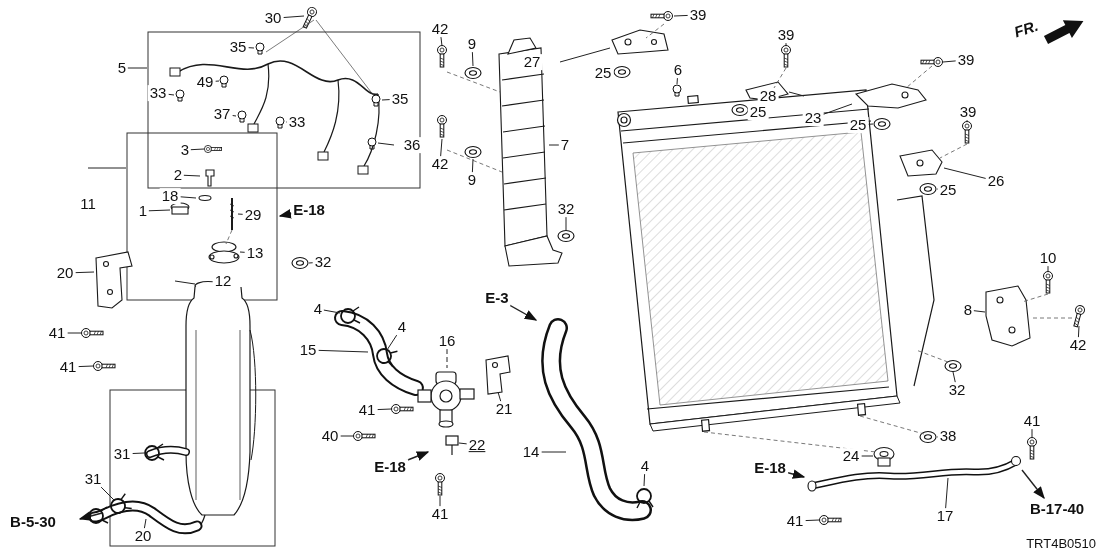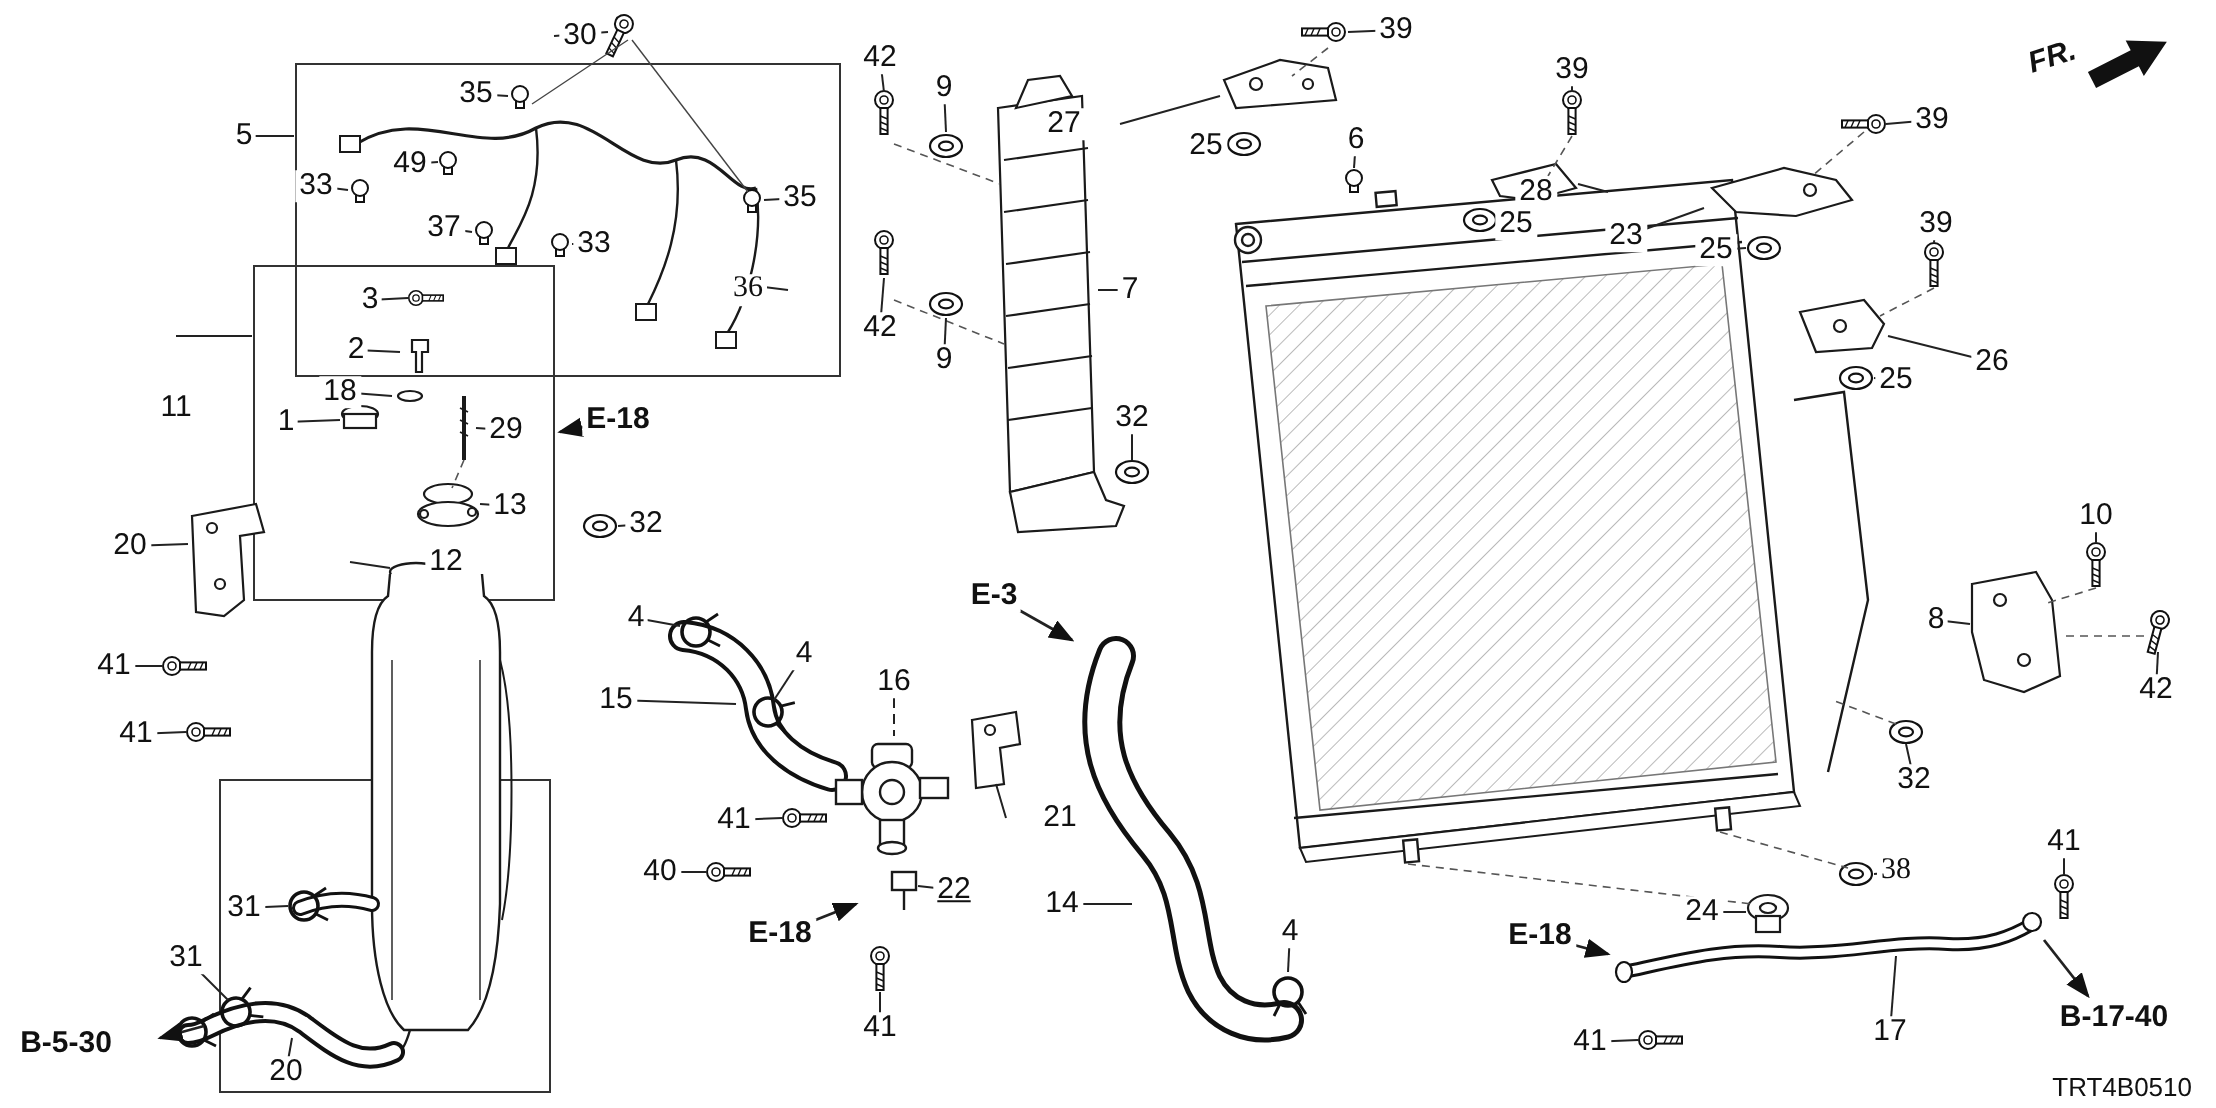--- a/index.html
+++ b/index.html
@@ -323,28 +323,28 @@
       <line x1="1032" y1="421" x2="1032" y2="437" stroke="#222" stroke-width="1"></line>
       <line x1="948" y1="436" x2="937" y2="437" stroke="#222" stroke-width="1"></line>
       <line x1="851" y1="456" x2="873" y2="456" stroke="#222" stroke-width="1"></line>
       <line x1="770" y1="468" x2="804" y2="477" stroke="#222" stroke-width="1.4" marker-end="url(#arrowhead)"></line>
       <line x1="795" y1="521" x2="819" y2="520" stroke="#222" stroke-width="1"></line>
       <line x1="945" y1="516" x2="948" y2="478" stroke="#222" stroke-width="1"></line>
       <line x1="1022" y1="470" x2="1044" y2="498" stroke="#222" stroke-width="1.4" marker-end="url(#arrowhead)"></line>
     </svg>
 
   <div id="callout-layer">
-      <div class="callout" style="left: 290px; top: 18px;">30</div>
+      <div class="callout" style="left: 273px; top: 18px;">30</div>
       <div class="callout" style="left: 238px; top: 47px;">35</div>
       <div class="callout" style="left: 205px; top: 82px;">49</div>
       <div class="callout" style="left: 158px; top: 93px;">33</div>
       <div class="callout" style="left: 222px; top: 114px;">37</div>
       <div class="callout" style="left: 297px; top: 122px;">33</div>
       <div class="callout" style="left: 400px; top: 99px;">35</div>
-      <div class="callout" style="left: 374px; top: 145px; font-family: Liberation Serif, serif;">36</div>
+      <div class="callout" style="left: 412px; top: 145px;">36</div>
       <div class="callout" style="left: 122px; top: 68px;">5</div>
       <div class="callout" style="left: 440px; top: 29px;">42</div>
       <div class="callout" style="left: 472px; top: 44px;">9</div>
       <div class="callout" style="left: 440px; top: 164px;">42</div>
       <div class="callout" style="left: 472px; top: 180px;">9</div>
       <div class="callout" style="left: 565px; top: 145px;">7</div>
       <div class="callout" style="left: 532px; top: 62px;">27</div>
       <div class="callout" style="left: 603px; top: 73px;">25</div>
       <div class="callout" style="left: 678px; top: 70px;">6</div>
       <div class="callout" style="left: 698px; top: 15px;">39</div>
@@ -369,38 +369,38 @@
       <div class="callout" style="left: 323px; top: 262px;">32</div>
       <div class="callout" style="left: 175px; top: 281px; margin-left: 48px;">12</div>
       <div class="callout" style="left: 65px; top: 273px;">20</div>
       <div class="callout" style="left: 57px; top: 333px;">41</div>
       <div class="callout" style="left: 68px; top: 367px;">41</div>
       <div class="callout" style="left: 318px; top: 309px;">4</div>
       <div class="callout" style="left: 308px; top: 350px;">15</div>
       <div class="callout" style="left: 402px; top: 327px;">4</div>
       <div class="callout" style="left: 447px; top: 341px;">16</div>
       <div class="callout bold" style="left: 497px; top: 298px;">E-3</div>
-      <div class="callout" style="left: 530px; top: 409px;">21</div>
+      <div class="callout" style="left: 504px; top: 409px;">21</div>
       <div class="callout" style="left: 367px; top: 410px;">41</div>
       <div class="callout" style="left: 330px; top: 436px;">40</div>
       <div class="callout" style="left: 477px; top: 445px; text-decoration: underline;">22</div>
       <div class="callout bold" style="left: 390px; top: 467px;">E-18</div>
       <div class="callout" style="left: 440px; top: 514px;">41</div>
       <div class="callout" style="left: 531px; top: 452px;">14</div>
       <div class="callout" style="left: 645px; top: 466px;">4</div>
       <div class="callout" style="left: 122px; top: 454px;">31</div>
       <div class="callout" style="left: 93px; top: 479px;">31</div>
       <div class="callout bold" style="left: 33px; top: 522px;">B-5-30</div>
       <div class="callout" style="left: 143px; top: 536px;">20</div>
       <div class="callout" style="left: 968px; top: 310px;">8</div>
       <div class="callout" style="left: 1048px; top: 258px;">10</div>
       <div class="callout" style="left: 1078px; top: 345px;">42</div>
       <div class="callout" style="left: 957px; top: 390px;">32</div>
       <div class="callout" style="left: 1032px; top: 421px;">41</div>
-      <div class="callout" style="left: 948px; top: 436px; font-family: Liberation Serif, serif;">38</div>
+      <div class="callout" style="left: 948px; top: 436px;">38</div>
       <div class="callout" style="left: 851px; top: 456px;">24</div>
       <div class="callout bold" style="left: 770px; top: 468px;">E-18</div>
       <div class="callout" style="left: 795px; top: 521px;">41</div>
       <div class="callout" style="left: 945px; top: 516px;">17</div>
       <div class="callout bold" style="left: 1057px; top: 509px;">B-17-40</div>
     </div>
 
   <div id="fr-label">FR.</div>
   <div id="diagram-code">TRT4B0510</div>
 </div>

